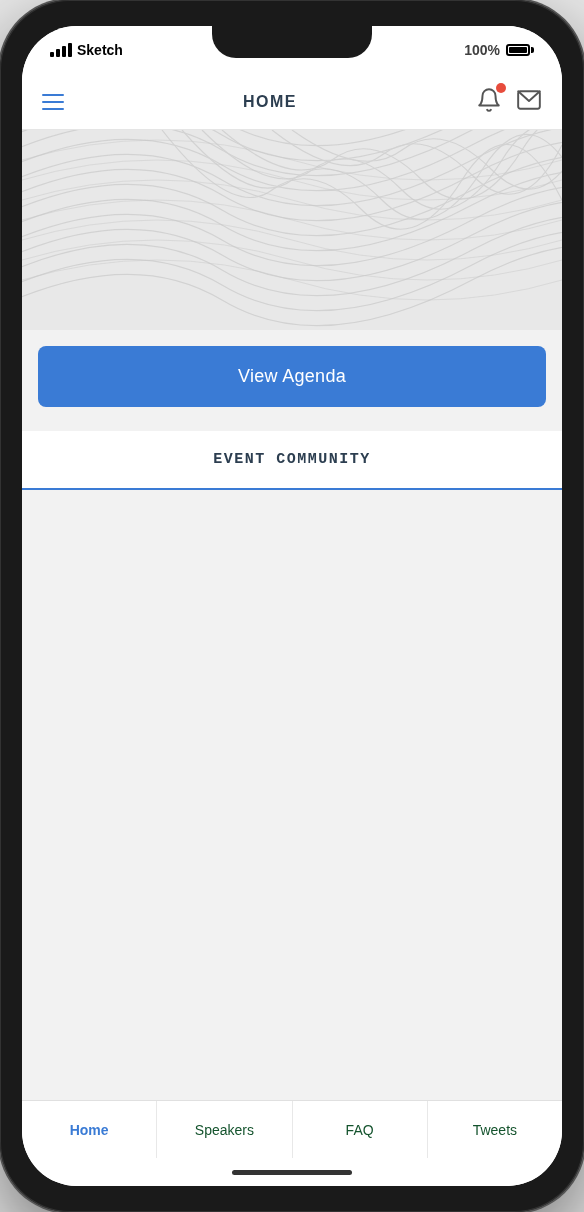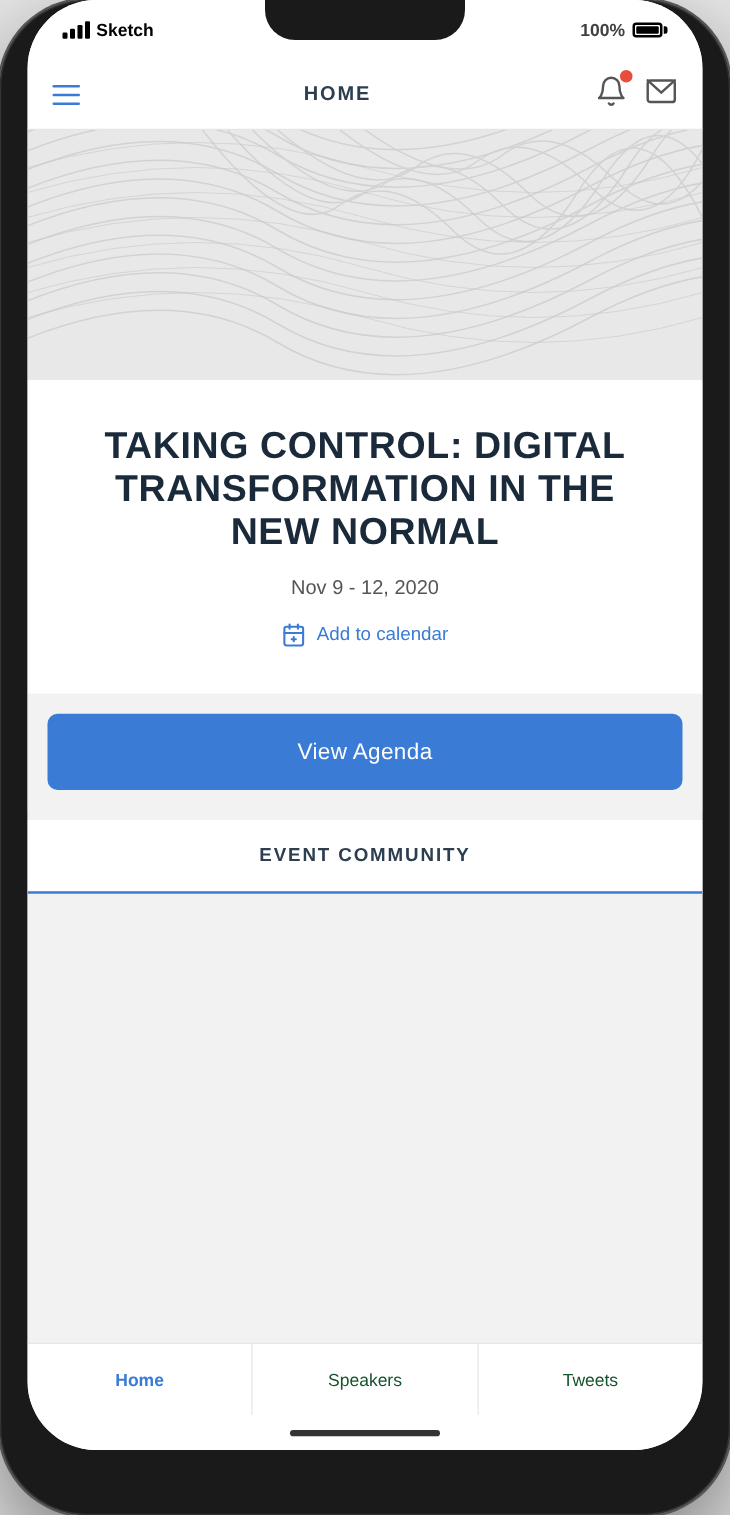--- a/index.html
+++ b/index.html
@@ -13,21 +13,21 @@
       font-family: -apple-system, BlinkMacSystemFont, 'Helvetica Neue', Arial, sans-serif;
     }
 
     .phone-outer {
       width: 584px;
       height: 1212px;
       background: #1a1a1a;
       border-radius: 70px;
       display: flex;
       justify-content: center;
-      align-items: flex-start;
+      align-items: center;
       box-shadow:
         0 0 0 2px #555,
         0 30px 80px rgba(0,0,0,0.5),
         inset 0 0 0 1px #333;
       position: relative;
     }
 
     .phone-inner {
       width: 540px;
       height: 1160px;
@@ -267,20 +267,21 @@
       justify-content: center;
       border-bottom: 2px solid #3a7bd5;
     }
 
     .event-community-title {
       font-size: 15px;
       font-weight: 700;
       letter-spacing: 1.5px;
       color: #2c3e50;
       text-transform: uppercase;
+      font-family: Liberation Mono, monospace;
     }
 
     
     .tab-bar {
       background: #fff;
       height: 58px;
       display: flex;
       align-items: center;
       border-top: 1px solid #e0e0e0;
       flex-shrink: 0;
@@ -421,54 +422,42 @@
           <path d="M0,110 Q135,70 270,110 T540,110"></path>
           <path d="M0,130 Q135,90 270,130 T540,130"></path>
           <path d="M0,150 Q135,110 270,150 T540,150"></path>
           <path d="M0,30 Q135,-10 270,30 T540,30"></path>
         </g>
       </svg>
     </div>
 
     <div class="content-area">
 
-      <div class="event-card">
-        <h1 class="event-title">TAKING CONTROL: DIGITAL TRANSFORMATION IN THE NEW NORMAL</h1>
-        <p class="event-date">Nov 9 - 12, 2020</p>
-        <button class="add-calendar-btn">
-          <svg class="calendar-icon-svg" viewBox="0 0 24 24" fill="none" stroke="#3a7bd5" stroke-width="2" stroke-linecap="round" stroke-linejoin="round">
-            <rect x="3" y="4" width="18" height="18" rx="2" ry="2"></rect>
-            <line x1="16" y1="2" x2="16" y2="6"></line>
-            <line x1="8" y1="2" x2="8" y2="6"></line>
-            <line x1="3" y1="10" x2="21" y2="10"></line>
-            <line x1="12" y1="14" x2="12" y2="18"></line>
-            <line x1="10" y1="16" x2="14" y2="16"></line>
-          </svg>
-          <span>Add to calendar</span>
-        </button>
-      </div>
 
       <div class="view-agenda-section">
         <button class="view-agenda-btn">View Agenda</button>
       </div>
 
       <div class="event-community-section">
         <span class="event-community-title">EVENT COMMUNITY</span>
       </div>
 
     </div>
 
     <div class="tab-bar">
       <div class="tab-item active">
         <span>Home</span>
       </div>
       <div class="tab-item">
         <span>Speakers</span>
       </div>
       <div class="tab-item">
+        <span>FAQ</span>
+      </div>
+      <div class="tab-item">
         <span>Tweets</span>
       </div>
     </div>
 
     <div class="home-indicator">
       <div class="home-bar"></div>
     </div>
 
   </div>
 </div>

